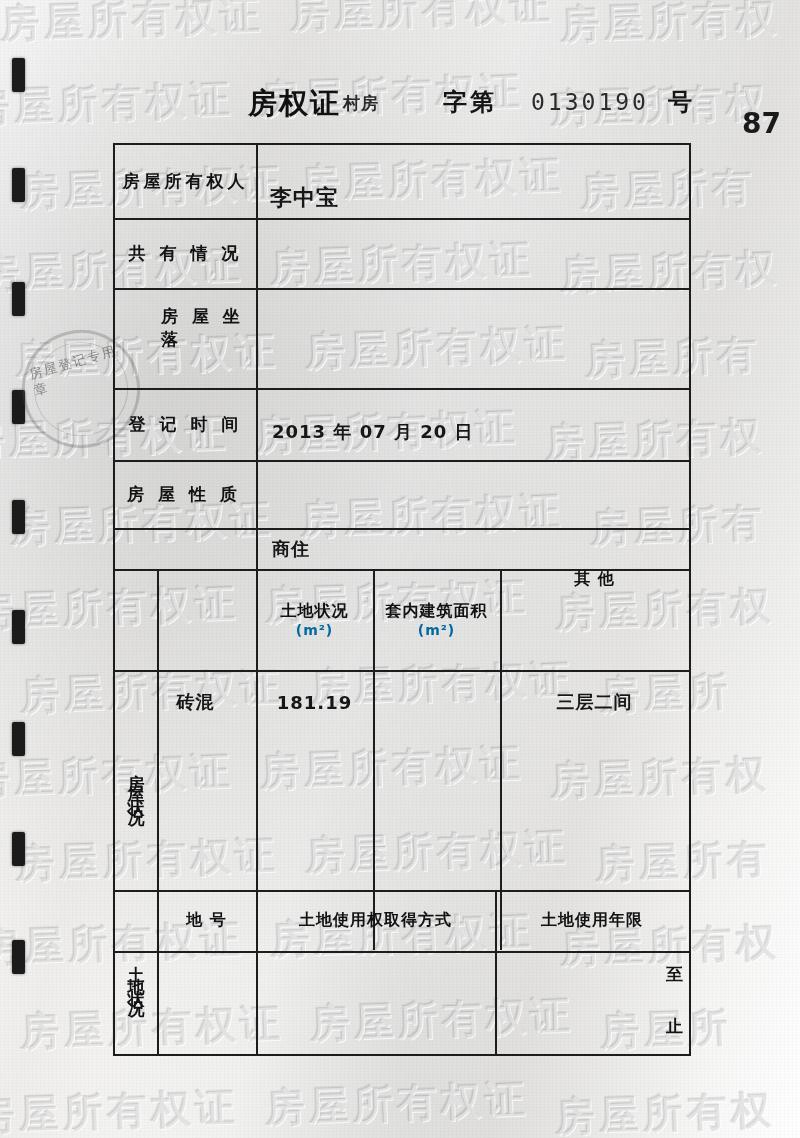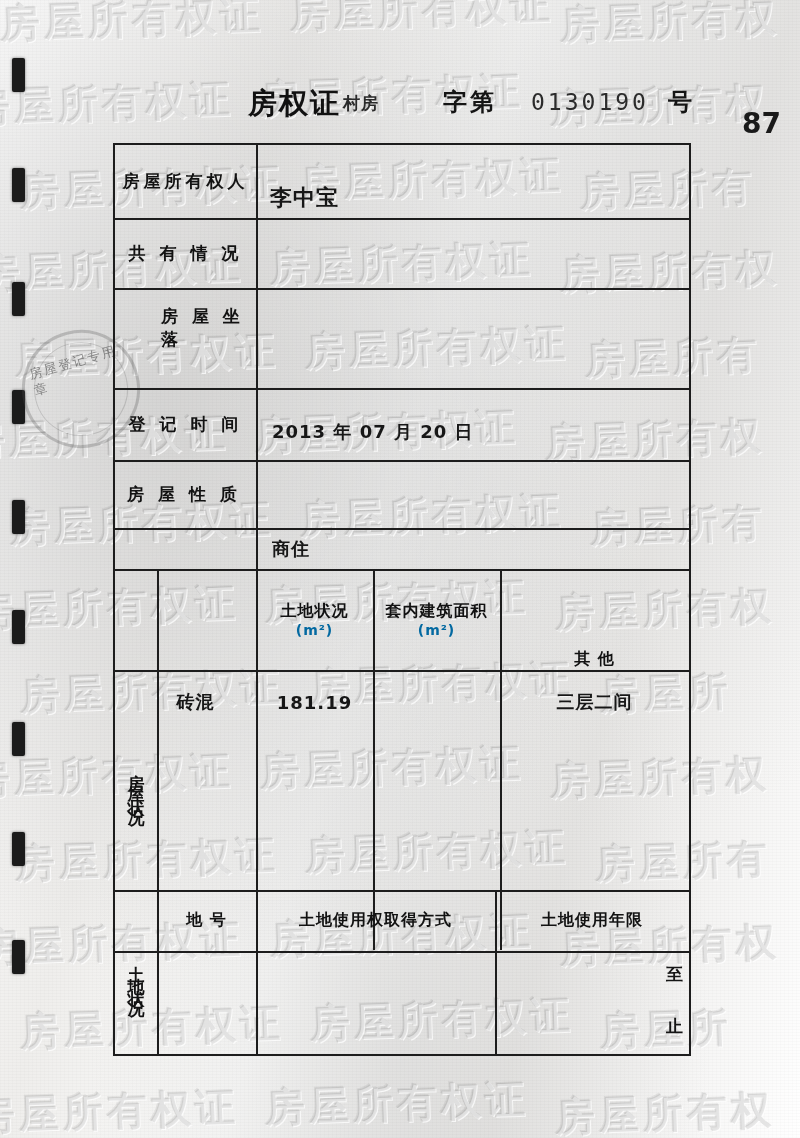--- a/index.html
+++ b/index.html
@@ -339,21 +339,21 @@
         <span class="unit">(m²)</span>
       </div>
     </div>
     <div class="cell colhdr" style="left:258px; top:424px; width:127px; height:101px;">
       <div class="ctr" style="flex-direction:column; justify-content:center;">
         <span>套内建筑面积</span>
         <span class="unit">(m²)</span>
       </div>
     </div>
     <div class="cell colhdr" style="left:385px; top:424px; width:189px; height:101px;">
-      <div class="ctr" style="flex-direction:column; justify-content:flex-end;">
+      <div class="ctr" style="flex-direction:column; justify-content:flex-start;">
         <span>其  他</span>
         <span class="unit"></span>
       </div>
     </div>
 
     <div class="cell val" style="left:42px; top:542px; width:77px; height:30px;">
       <div class="ctr">
           <span>砖混</span>
         </div>
     </div>

